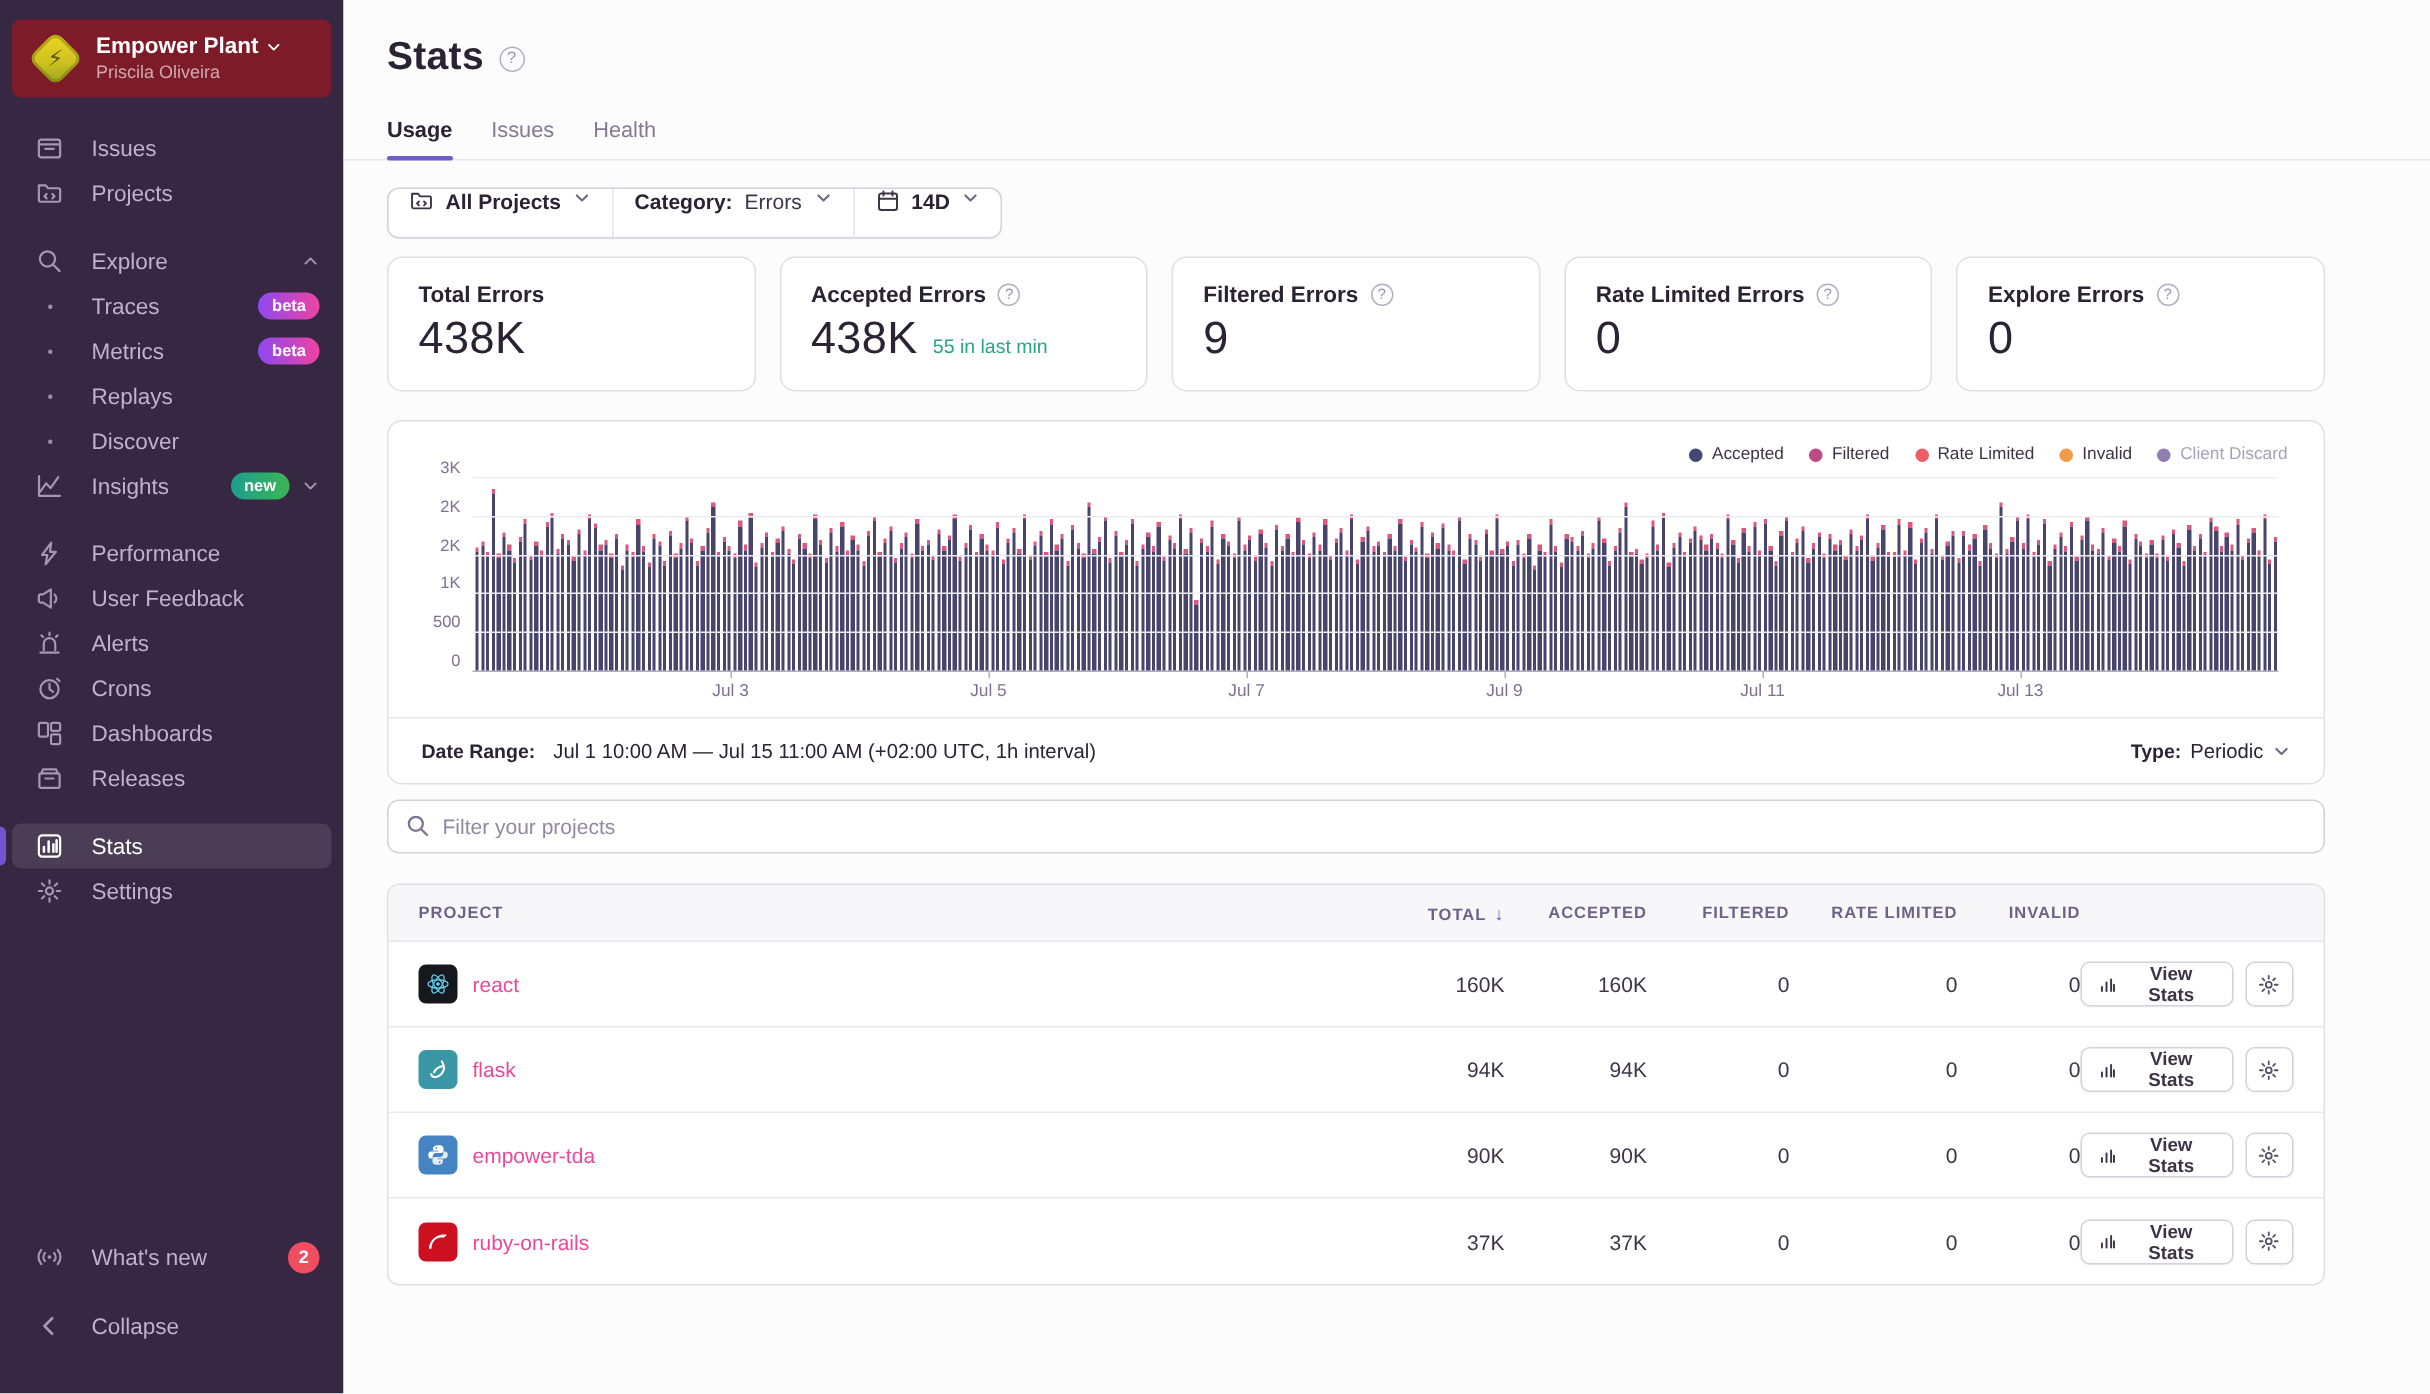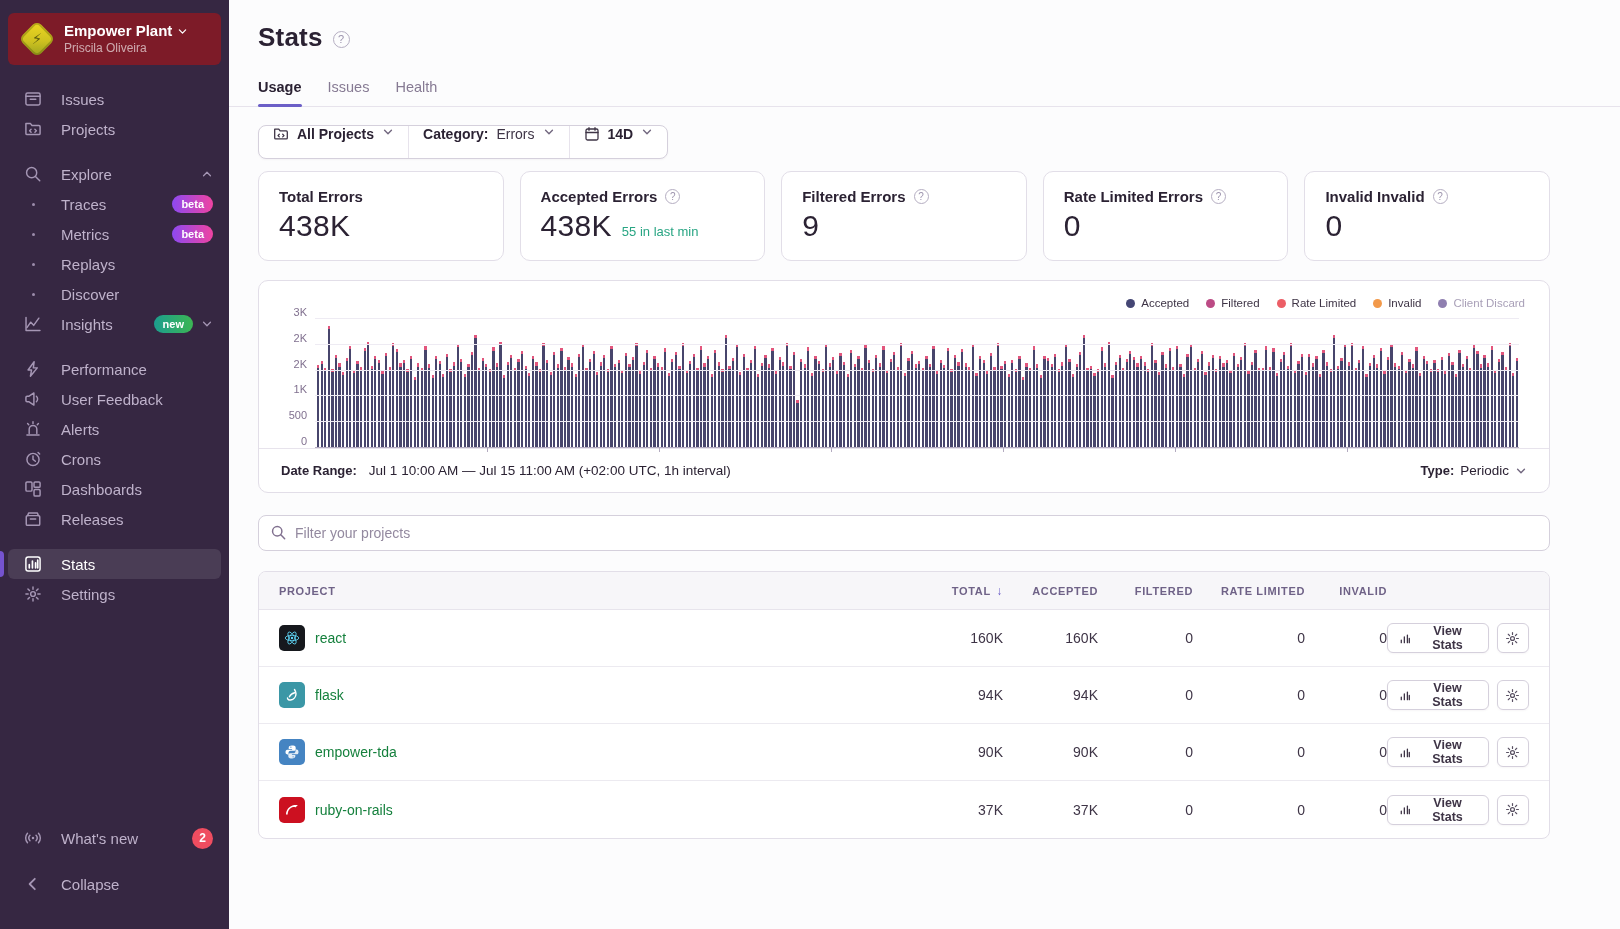--- a/index.html
+++ b/index.html
@@ -85,42 +85,42 @@
   .x-tick { position:absolute; top:100%; width:1px; height:4px; background:#b3abc0; }
   .x-axis { position:relative; height:30px; margin:0 30px 0 56px; }
   .x-label { position:absolute; top:7px; transform:translateX(-50%); font-size:11.5px; color:#80708f; }
   .chart-footer { border-top:1px solid #e7e3ec; height:44px; display:flex; align-items:center; justify-content:space-between; padding:0 22px; }
   .cf-left { display:flex; align-items:baseline; gap:12px; font-size:13.5px; }
   .cf-label { font-weight:bold; color:#2b2233; font-size:13px; }
   .cf-value { color:#2b2233; }
   .cf-right { display:flex; align-items:center; gap:6px; font-size:13.5px; cursor:pointer; }
 
   
-  .search-wrap { margin-top:22px; position:relative; }
+  .search-wrap { margin-top:10px; position:relative; }
   .search-input { width:100%; height:36px; border:1px solid #d5d0dc; border-radius:8px; background:#fff; padding:0 12px 0 36px; font-size:14px; color:#3e3446; font-family:inherit; outline:none; }
   .search-input::placeholder { color:#93899f; }
   .search-icon { position:absolute; left:12px; top:9px; color:#80708f; }
 
   
   .table-card { margin-top:20px; background:#fff; border:1px solid #e2dee8; border-radius:8px; overflow:hidden; }
   .t-row { display:flex; align-items:center; padding:0 20px; }
   .t-head { background:#f7f6f9; height:38px; border-bottom:1px solid #e7e4ec; color:#6f6287; font-size:11px; font-weight:bold; letter-spacing:.06em; }
   .t-body-row { height:57px; border-bottom:1px solid #ecEAf0; border-bottom:1px solid #eceaf0; }
   .t-body-row:last-child { border-bottom:none; }
   .col-project { flex:1; display:flex; align-items:center; gap:10px; min-width:0; }
   .col-total { width:130px; text-align:right; }
   .col-accepted { width:95px; text-align:right; }
   .col-filtered { width:95px; text-align:right; }
   .col-rate { width:112px; text-align:right; }
   .col-invalid { width:82px; text-align:right; }
   .col-actions { width:142px; display:flex; justify-content:flex-end; align-items:center; gap:8px; }
   .sort-arrow { color:#6c5fc7; font-size:12px; margin-left:2px; }
   .num-cell { font-size:14px; color:#3e3446; }
   .proj-icon { width:26px; height:26px; border-radius:5px; display:flex; align-items:center; justify-content:center; flex:0 0 26px; }
-  .proj-link { font-size:14px; color:#15803d; cursor:pointer; white-space:nowrap; }
+  .proj-link { font-size:14px; color:#ec4899; cursor:pointer; white-space:nowrap; }
   .btn { display:inline-flex; align-items:center; gap:7px; height:30px; padding:0 11px; background:#fff; border:1px solid #d5d0dc; border-radius:6px; font-size:12.5px; font-weight:bold; color:#3e3446; cursor:pointer; box-shadow:0 1px 2px rgba(43,34,51,.04); }
   .btn-icon { width:34px; padding:0; justify-content:center; color:#5a5264; }
   svg { display:block; }
 </style>
 </head>
 <body>
 
 <aside class="sidebar">
   <div class="org-header">
     <div class="org-avatar">
@@ -391,21 +391,21 @@
           <div class="sc-label-row">
             <span class="sc-label">Rate Limited Errors</span>
             <span class="help-circ sm">?</span>
           </div>
           <div class="sc-value-row">
             <span class="sc-value">0</span>
           </div>
         </div>
         <div class="stat-card">
           <div class="sc-label-row">
-            <span class="sc-label">Invalid Invalid</span>
+            <span class="sc-label">Explore Errors</span>
             <span class="help-circ sm">?</span>
           </div>
           <div class="sc-value-row">
             <span class="sc-value">0</span>
           </div>
         </div>
       </div>
 
     
     <div class="chart-card">
@@ -1794,20 +1794,28 @@
             <div class="grid-line" style="bottom: 103.2px;"></div>
             <div class="grid-line" style="bottom: 129px;"></div>
             <span class="x-tick" style="left: 14.29%;"></span>
             <span class="x-tick" style="left: 28.57%;"></span>
             <span class="x-tick" style="left: 42.86%;"></span>
             <span class="x-tick" style="left: 57.14%;"></span>
             <span class="x-tick" style="left: 71.43%;"></span>
             <span class="x-tick" style="left: 85.71%;"></span>
           </div>
       </div>
+      <div class="x-axis" id="x-axis">
+          <span class="x-label" style="left: 14.29%;">Jul 3</span>
+          <span class="x-label" style="left: 28.57%;">Jul 5</span>
+          <span class="x-label" style="left: 42.86%;">Jul 7</span>
+          <span class="x-label" style="left: 57.14%;">Jul 9</span>
+          <span class="x-label" style="left: 71.43%;">Jul 11</span>
+          <span class="x-label" style="left: 85.71%;">Jul 13</span>
+        </div>
       <div class="chart-footer">
         <div class="cf-left">
           <span class="cf-label">Date Range:</span>
           <span class="cf-value">Jul 1 10:00 AM — Jul 15 11:00 AM (+02:00 UTC, 1h interval)</span>
         </div>
         <div class="cf-right">
           <span class="cf-label">Type:</span>
           <span class="cf-value">Periodic</span>
           <span class="chev">
               <svg width="12" height="12" viewBox="0 0 14 14" fill="none" stroke="currentColor" stroke-width="1.6" stroke-linecap="round" stroke-linejoin="round">

